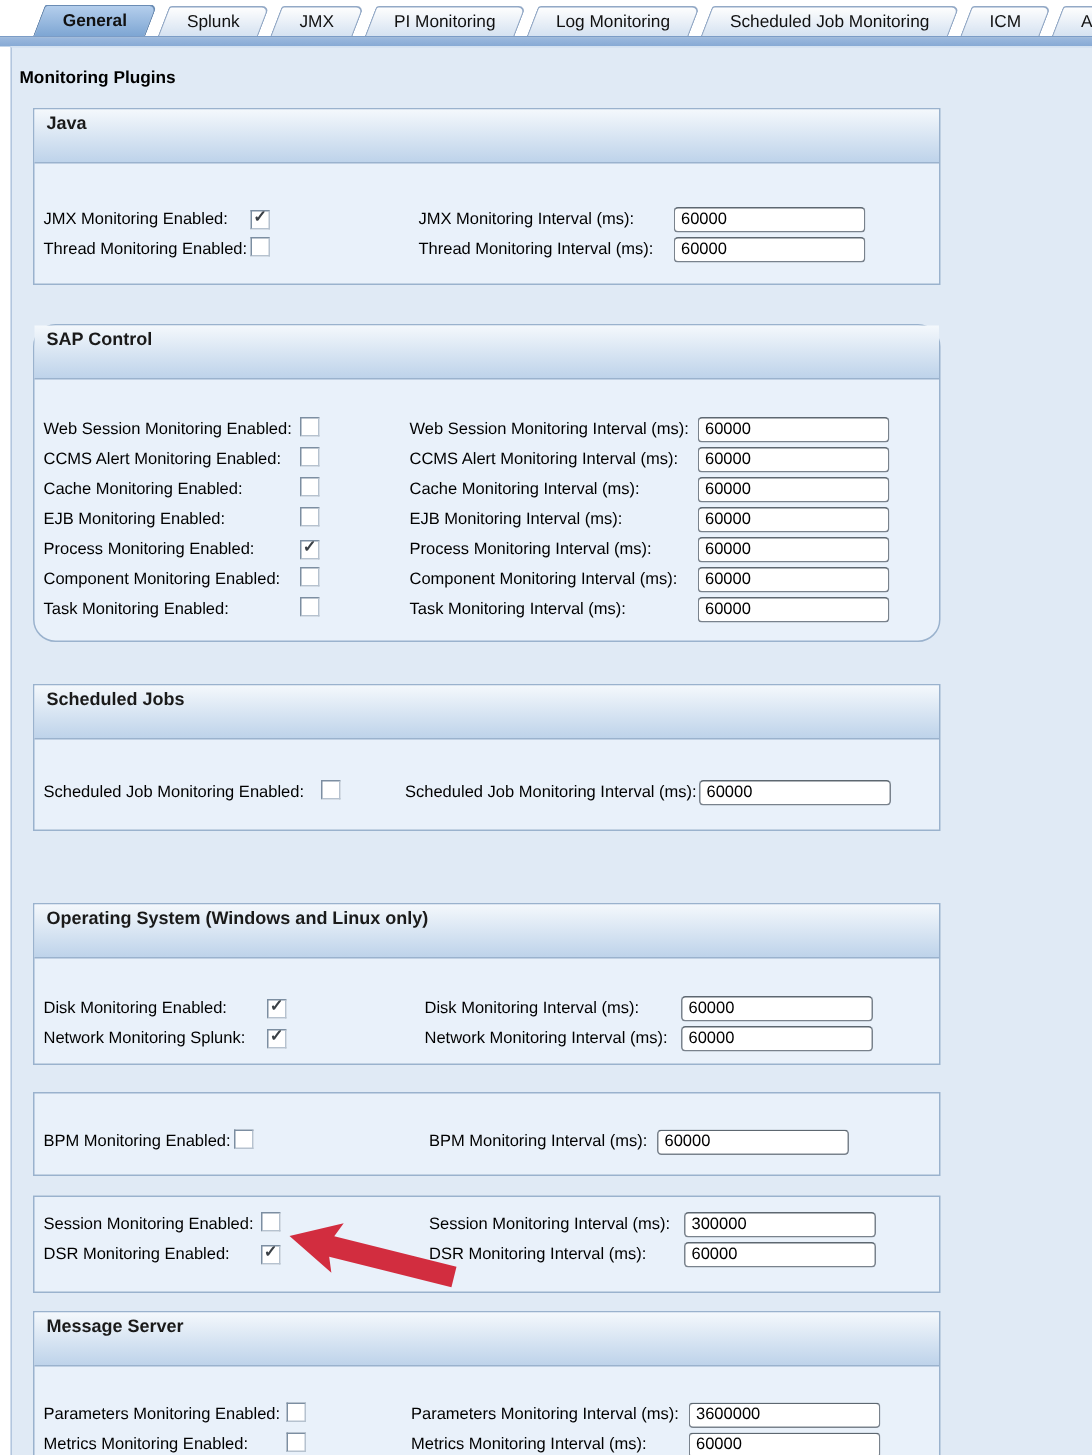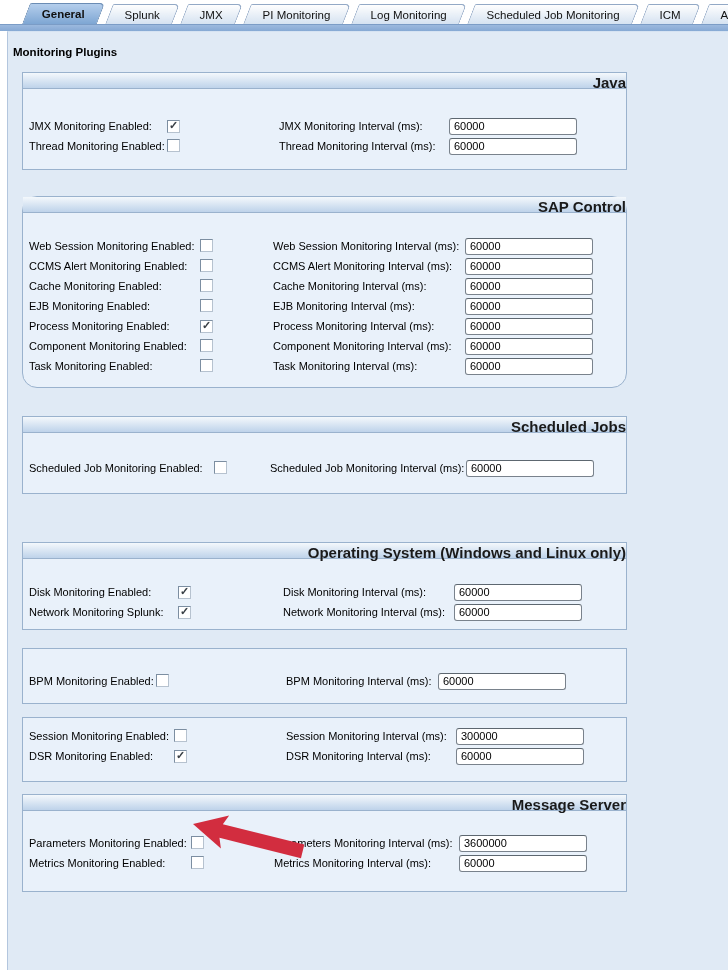--- a/index.html
+++ b/index.html
@@ -29,25 +29,24 @@
   
   .content {
     position:relative; height:939px; background:#e0eaf5;
     margin-left:7px; border-left:1px solid #b3c6de; border-top:1px solid #d6e3f2;
     padding-left:14px;
   }
   .plugins-heading { font-weight:bold; font-size:11.5px; padding-top:14px; margin-left:-9px; }
 
   .section { width:605px; border:1px solid #9ab2cd; background:#e9f1fa; }
   .section-header {
-    height:16px; line-height:19px; padding-left:8px;
-    font-weight:bold; font-size:15px; color:#1a1a1a;
+    height:36px; line-height:19px; padding-left:8px;
+    font-weight:bold; font-size:12px; color:#1a1a1a;
     background:linear-gradient(#f4f8fc,#bed3ea);
     border-bottom:1px solid #9ab2cd;
-    text-align:right;
   }
   .section-body { padding-left:6px; }
   .row {
     display:grid; grid-template-columns:var(--c1) var(--c2) var(--c3) 150px;
     align-items:center; height:20px;
   }
   .lbl { white-space:nowrap; overflow:visible; }
 
   .checkbox {
     width:13px; height:13px; background:#fff;

